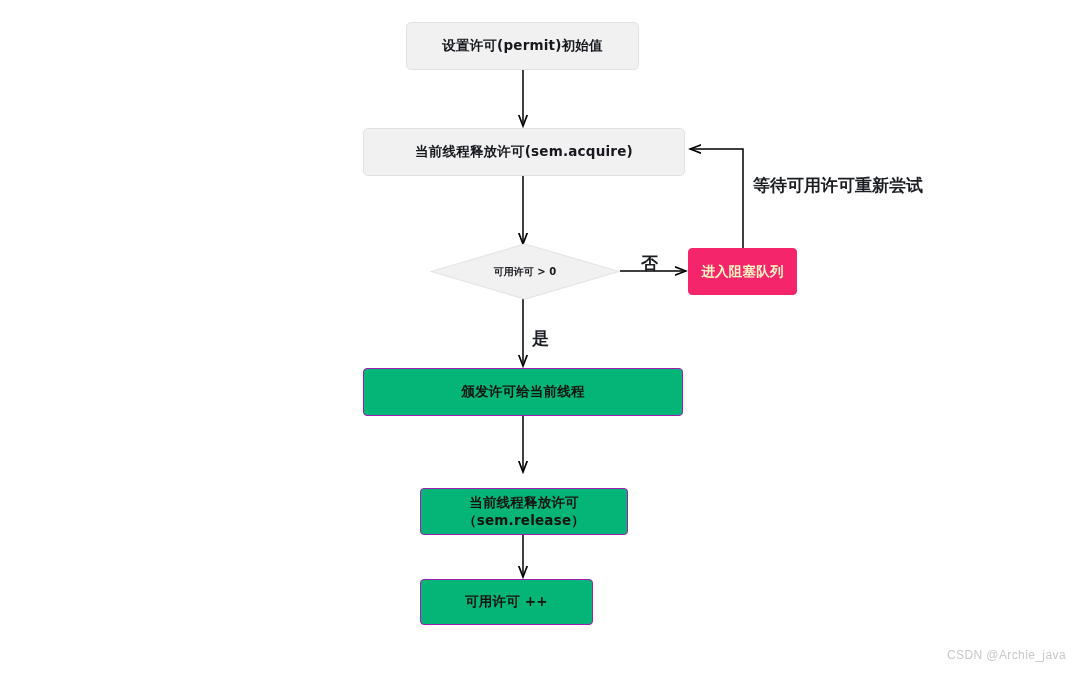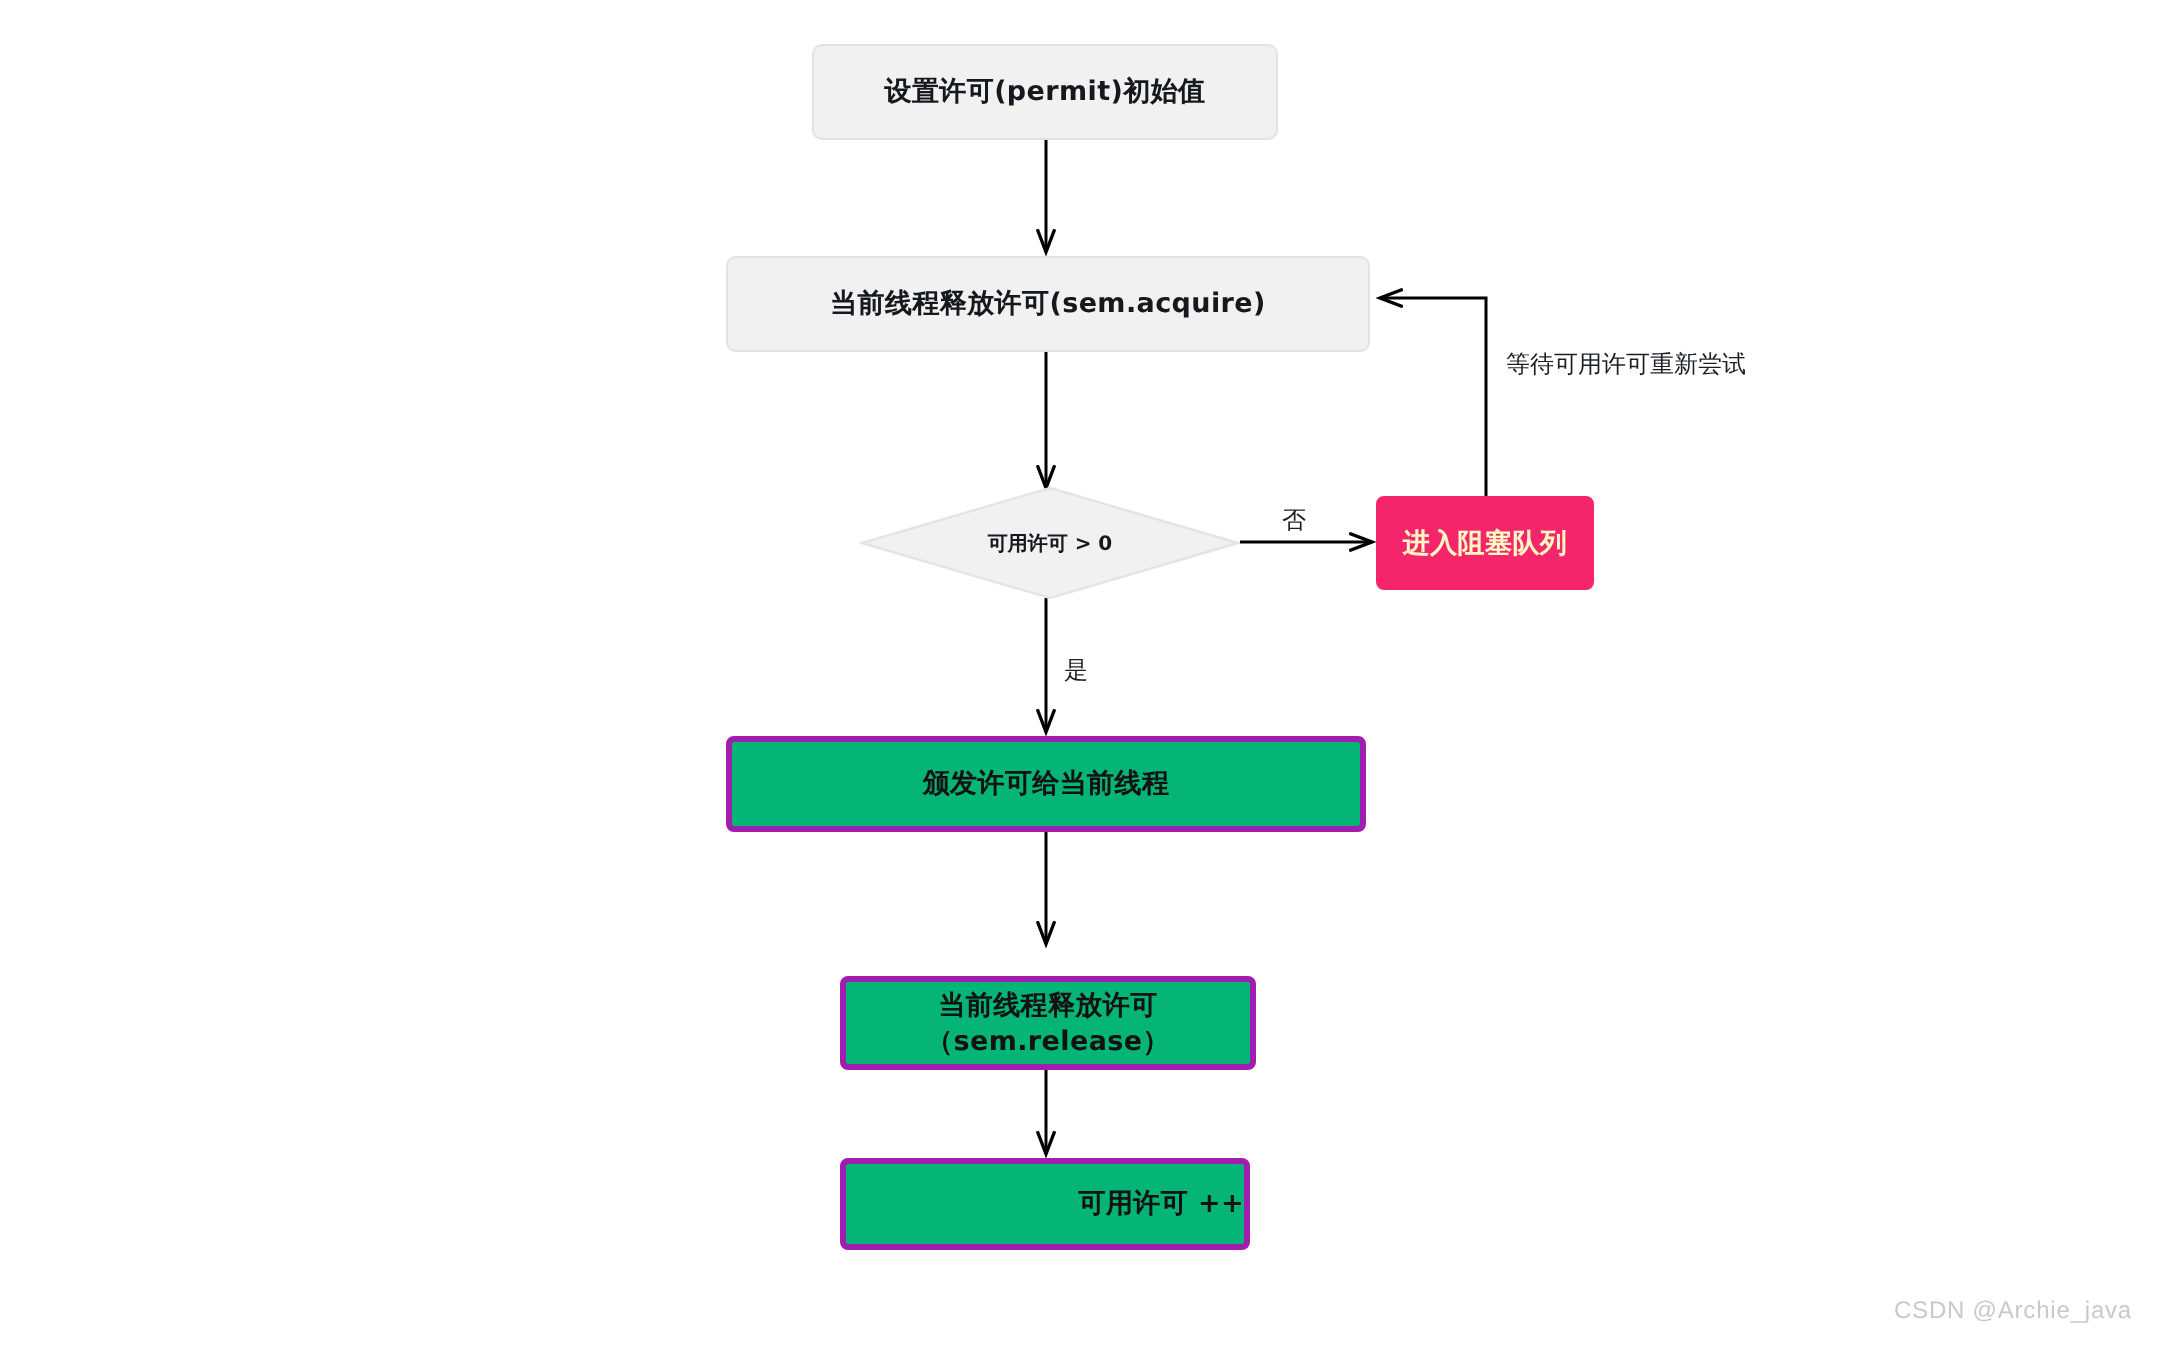--- a/index.html
+++ b/index.html
@@ -34,21 +34,21 @@
     z-index: 3;
   }
   .node-gray {
     background: #f1f1f1;
     border: 1px solid #e2e2e2;
     border-radius: 5px;
     font-size: 13.5px;
   }
   .node-green {
     background: #05b578;
-    border: 3px solid #a21caf;
+    border: 1px solid #a21caf;
     border-radius: 4px;
     font-size: 13.5px;
     color: #121212;
   }
   .node-pink {
     background: #f5256c;
     border: 1px solid #f5256c;
     border-radius: 4px;
     font-size: 13.5px;
     color: #fef9c3;
@@ -68,22 +68,22 @@
     height: 100%;
     display: flex;
     align-items: center;
     justify-content: center;
     font-weight: bold;
     font-size: 10px;
     color: #16181d;
   }
   .edge-label {
     position: absolute;
-    font-size: 12px;
-    font-weight: normal;
+    font-size: 17px;
+    font-weight: bold;
     color: #1b1d22;
     z-index: 4;
     white-space: nowrap;
   }
   .watermark {
     position: absolute;
     right: 14px;
     bottom: 12px;
     font-size: 12px;
     color: #c9c9c9;
@@ -137,21 +137,21 @@
 </div>
 
 <div class="node node-green" style="left:363px; top:368px; width:320px; height:48px;">
   <span>颁发许可给当前线程</span>
 </div>
 
 <div class="node node-green" style="left:420px; top:488px; width:208px; height:47px;">
   <span>当前线程释放许可（sem.release）</span>
 </div>
 
-<div class="node node-green" style="left:420px; top:579px; width:205px; height:46px;justify-content:flex-end;">
+<div class="node node-green" style="left:420px; top:579px; width:173px; height:46px;">
   <span>可用许可 ++</span>
 </div>
 
 <div class="edge-label" style="left:641px; top:252px;">否</div>
 
 <div class="edge-label" style="left:532px; top:327px;">是</div>
 
 <div class="edge-label" style="left:753px; top:174px;">等待可用许可重新尝试</div>
 
 <div class="watermark">CSDN @Archie_java</div>

